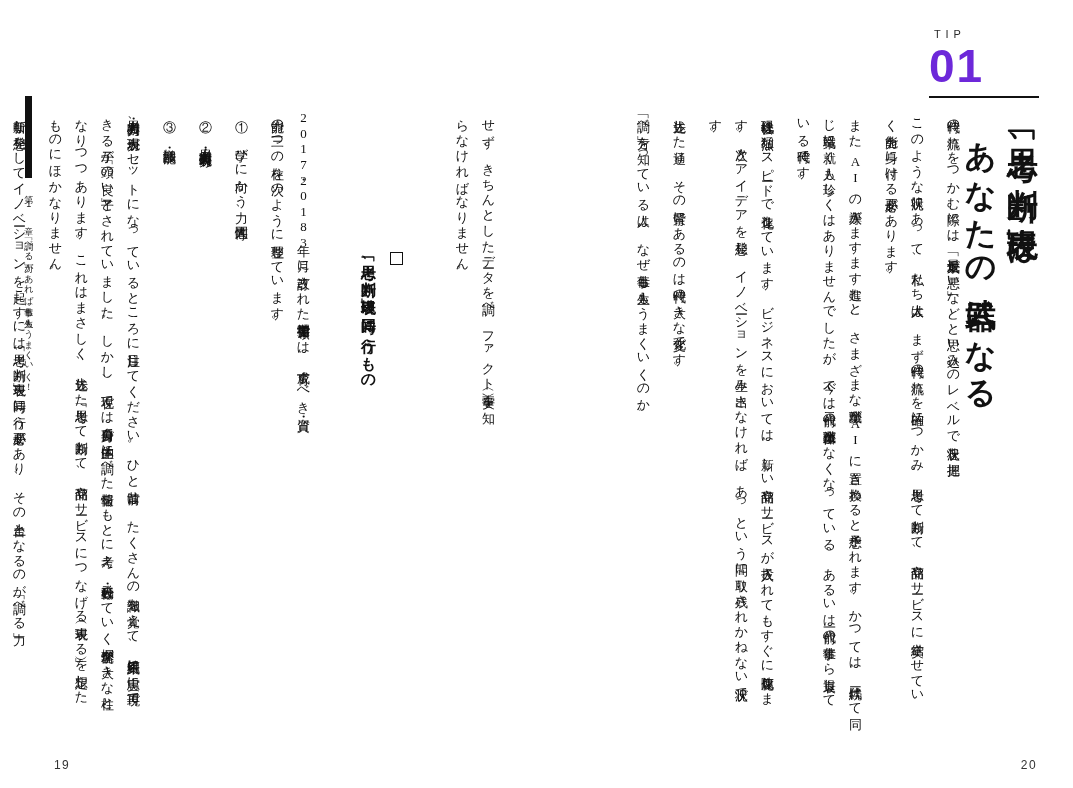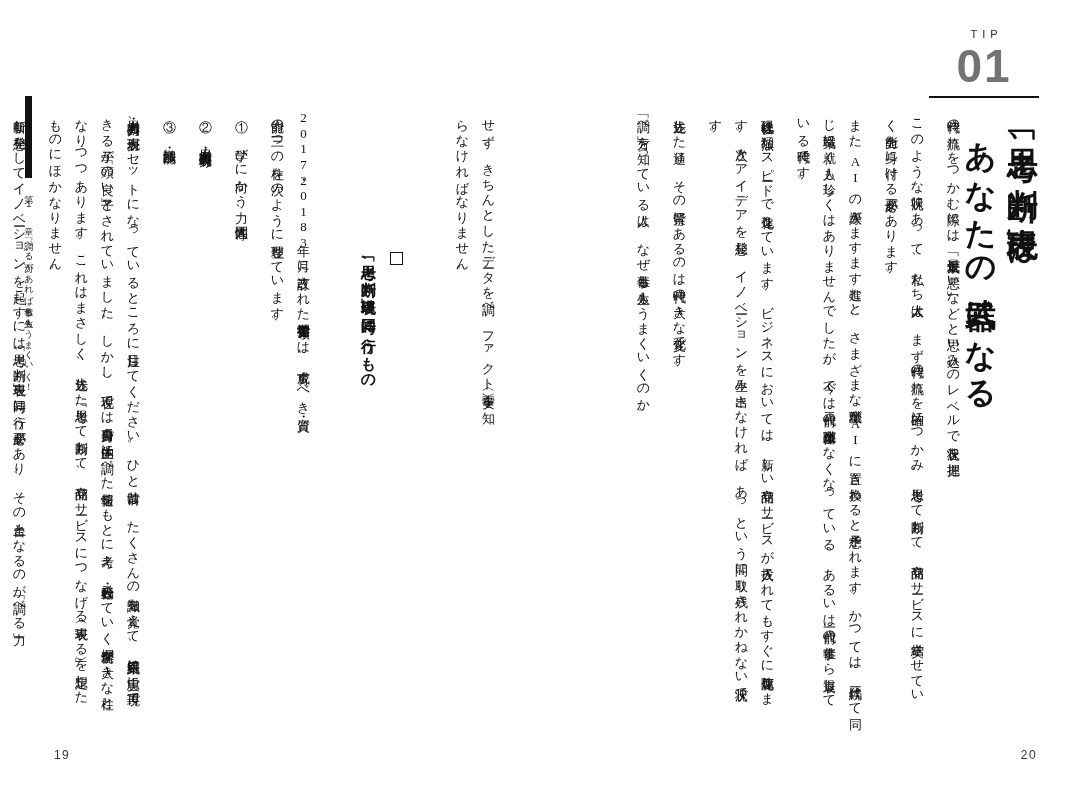--- a/index.html
+++ b/index.html
@@ -36,36 +36,35 @@
     top: 0;
     left: 536px;
     width: 537px;
     height: 788px;
   }
   .tip-block {
     position: absolute;
     top: 28px;
     right: 34px;
     width: 110px;
-    text-align: center;
   }
   .tip-label {
     font-family: "Liberation Sans", sans-serif;
     font-size: 11px;
     letter-spacing: 0.45em;
     color: #2b2b2b;
     margin-bottom: 2px;
     padding-left: 0.45em;
   }
   .tip-number {
     font-family: "Liberation Sans", sans-serif;
     font-size: 46px;
     font-weight: 700;
     letter-spacing: 0.04em;
-    color: #737373;
+    color: #6d28d9;
     line-height: 1.05;
   }
   .tip-rule {
     margin-top: 6px;
     height: 2px;
     background: #111111;
     width: 100%;
   }
 
   .chapter-title {
@@ -98,21 +97,21 @@
     height: 600px;
     margin-left: 5px;
     margin-right: 5px;
   }
   .col.short {
     height: 560px;
   }
 
   .pagenum {
     position: absolute;
-    bottom: 26px;
+    bottom: 16px;
     font-family: "Liberation Sans", sans-serif;
     font-size: 12px;
     color: #333333;
     letter-spacing: 0.12em;
   }
   .pagenum-right { right: 36px; }
   .pagenum-left  { left: 54px; }
 
   
   .page-left {

